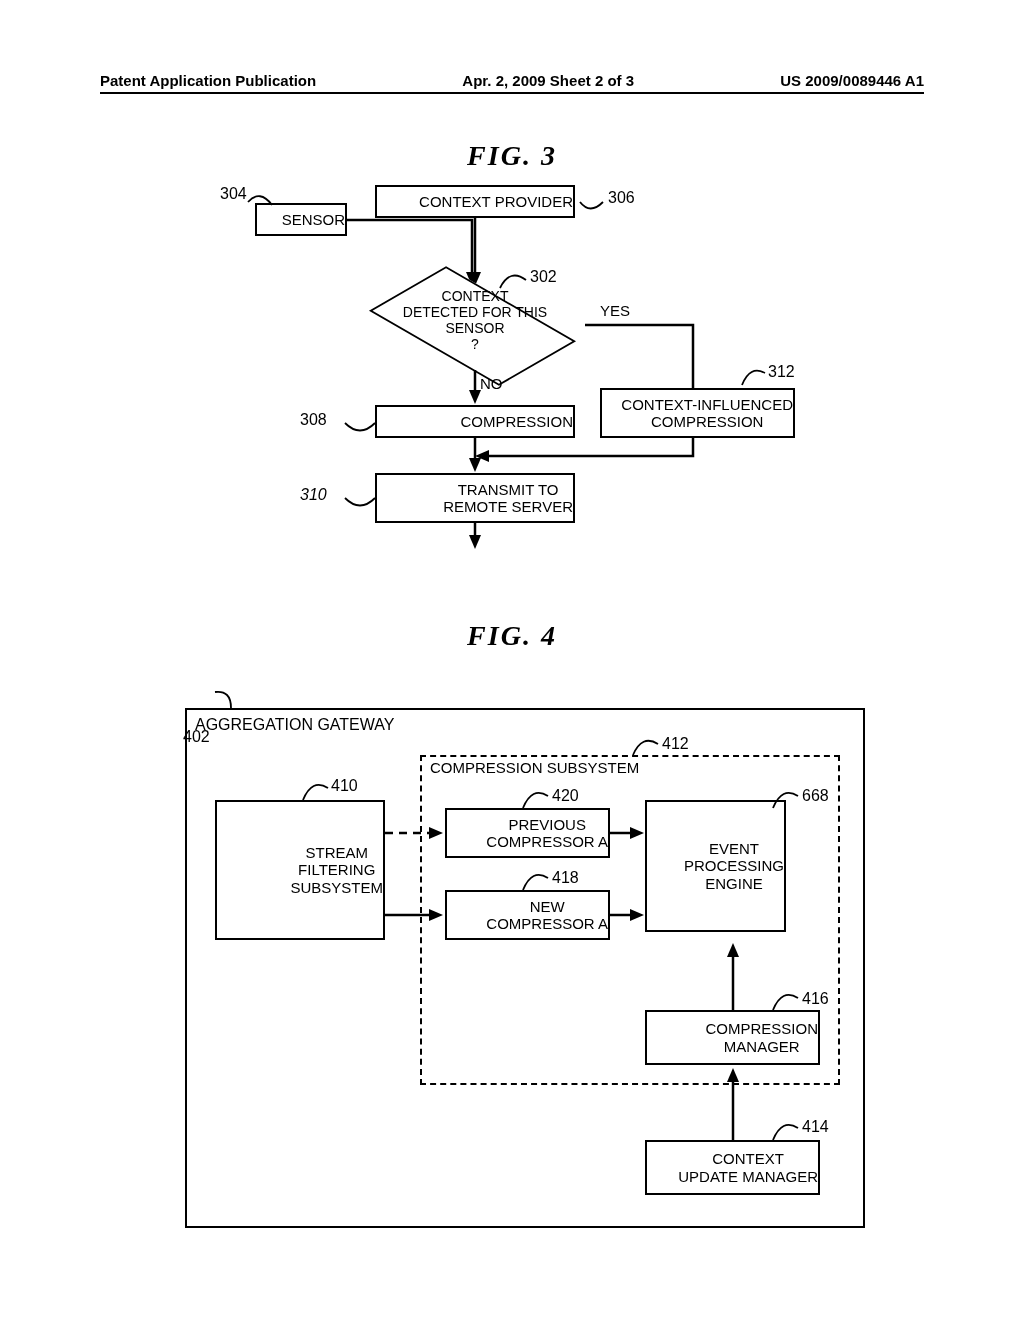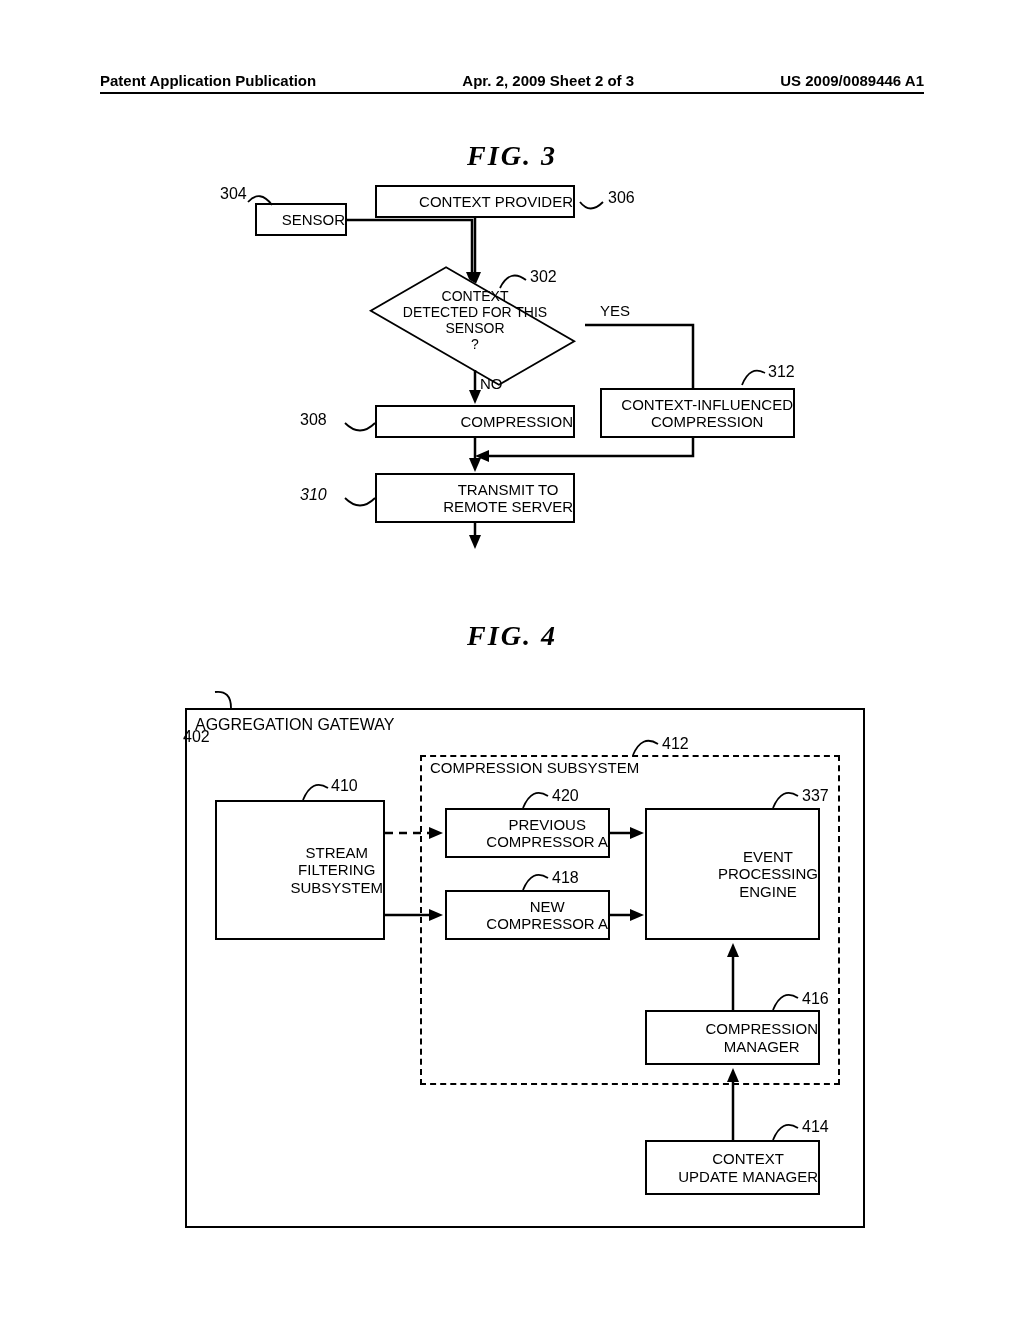--- a/index.html
+++ b/index.html
@@ -261,30 +261,30 @@
   <div class="box" style="top:230px;left:300px;width:165px;height:50px;">
     <span style="white-space:pre-line;">NEW
 COMPRESSOR A</span>
   </div>
 
   <svg style="top:200px;left:375px;width:40px;height:32px;">
       <path class="leader" d="M3,30 Q12,8 28,18"></path>
     </svg>
   <div class="reflabel" style="top:209px;left:407px;">418</div>
 
-  <div class="box" style="top:148px;left:500px;width:175px;height:132px;">
+  <div class="box" style="top:140px;left:500px;width:141px;height:132px;">
     <span style="white-space:pre-line;">EVENT
 PROCESSING
 ENGINE</span>
   </div>
 
   <svg style="top:118px;left:625px;width:40px;height:33px;">
       <path class="leader" d="M3,30 Q12,8 28,18"></path>
     </svg>
-  <div class="reflabel" style="top:127px;left:657px;">337</div>
+  <div class="reflabel" style="top:127px;left:657px;">668</div>
 
   <div class="box" style="top:350px;left:500px;width:175px;height:55px;">
     <span style="white-space:pre-line;">COMPRESSION
 MANAGER</span>
   </div>
 
   <svg style="top:322px;left:625px;width:40px;height:32px;">
       <path class="leader" d="M3,28 Q12,6 28,16"></path>
     </svg>
   <div class="reflabel" style="top:330px;left:657px;">416</div>

